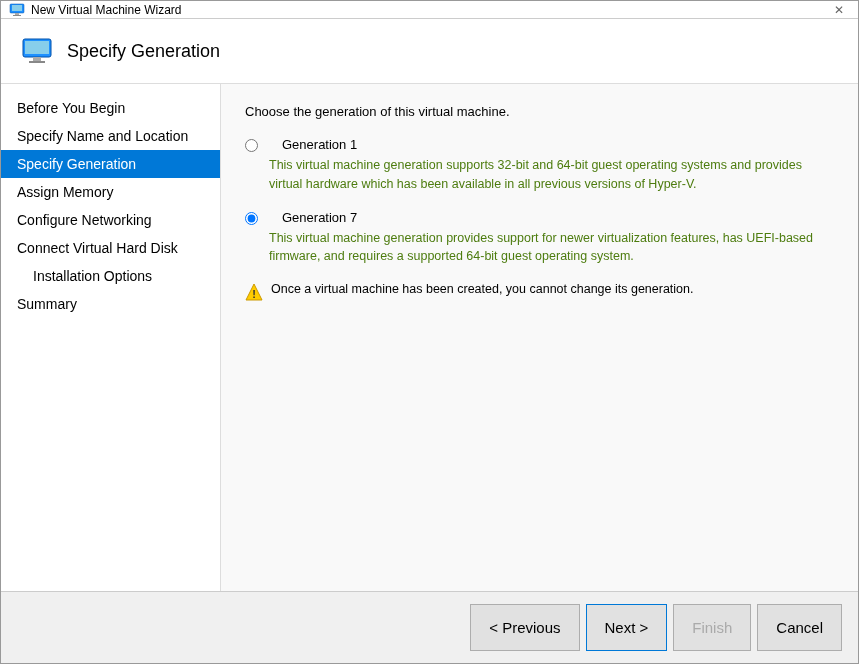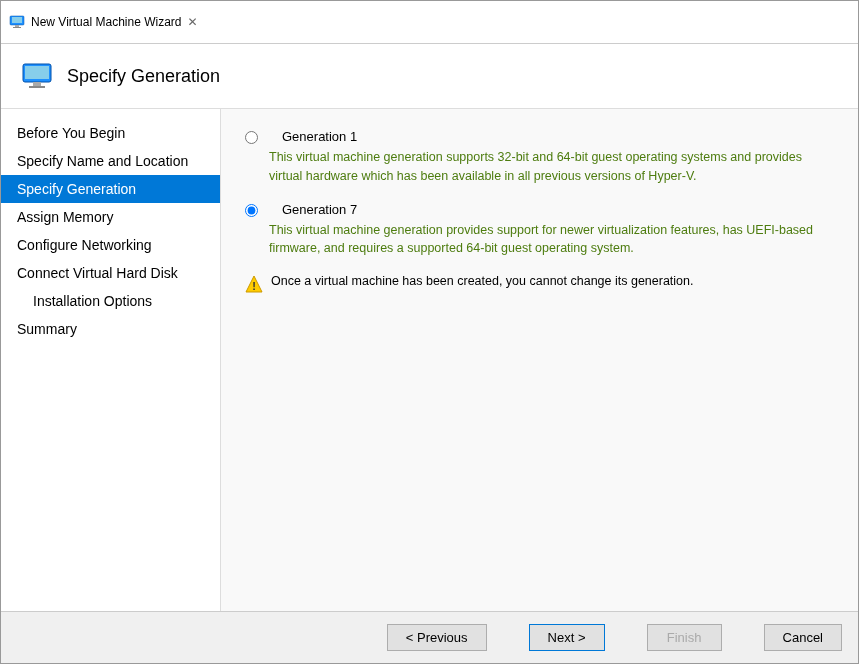--- a/index.html
+++ b/index.html
@@ -16,23 +16,24 @@
       width: 859px;
       height: 664px;
       background: #f0f0f0;
       border: 1px solid #999;
       box-shadow: 2px 2px 8px rgba(0,0,0,0.3);
       display: flex;
       flex-direction: column;
     }
     .title-bar {
       background: #fff;
-      height: 43px;
-      display: flex;
-      align-items: center;
+      height: 18px;
+      display: flex;
+      align-items: center;
+      justify-content: space-between;
       padding: 0 8px;
       border-bottom: 1px solid #ccc;
     }
     .title-bar-left {
       display: flex;
       align-items: center;
       gap: 6px;
     }
     .title-icon {
       width: 16px;
@@ -155,28 +156,27 @@
     .footer {
       background: #f0f0f0;
       border-top: 1px solid #ccc;
       padding: 12px 16px;
       display: flex;
       justify-content: flex-end;
       gap: 6px;
       align-items: center;
     }
     .footer-btn {
-      padding: 5px 18px;
-      font-size: 13px;
+      padding: 14px 18px;
+      font-size: 15px;
       border: 1px solid #adadad;
       background: #e1e1e1;
       cursor: pointer;
       color: #000;
       min-width: 75px;
-      margin-left: 36px;
     }
     .footer-btn.primary {
       background: #e1e1e1;
       border: 1px solid #0078d7;
       color: #000;
     }
     .footer-btn:disabled {
       color: #aaa;
       cursor: default;
     }
@@ -217,20 +217,21 @@
       <div class="sidebar-item">Specify Name and Location</div>
       <div class="sidebar-item active">Specify Generation</div>
       <div class="sidebar-item">Assign Memory</div>
       <div class="sidebar-item">Configure Networking</div>
       <div class="sidebar-item">Connect Virtual Hard Disk</div>
       <div class="sidebar-item sub">Installation Options</div>
       <div class="sidebar-item">Summary</div>
     </div>
 
     <div class="main-content">
+      <p class="intro-text">Choose the generation of this virtual machine.</p>
 
       <div class="radio-group">
         <div class="radio-option">
           <input type="radio" name="generation" id="gen1" style="">
           <label for="gen1" class="radio-label">Generation 1</label>
         </div>
         <p class="option-description">This virtual machine generation supports 32-bit and 64-bit guest operating systems and provides virtual hardware which has been available in all previous versions of Hyper-V.</p>
       </div>
 
       <div class="radio-group">

